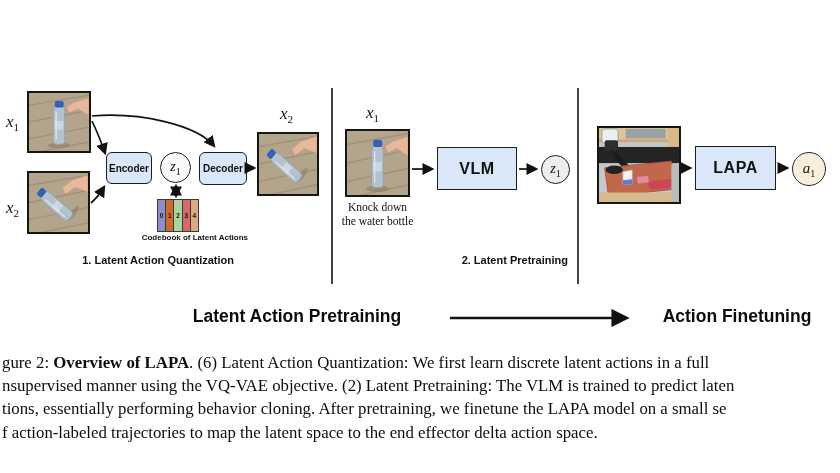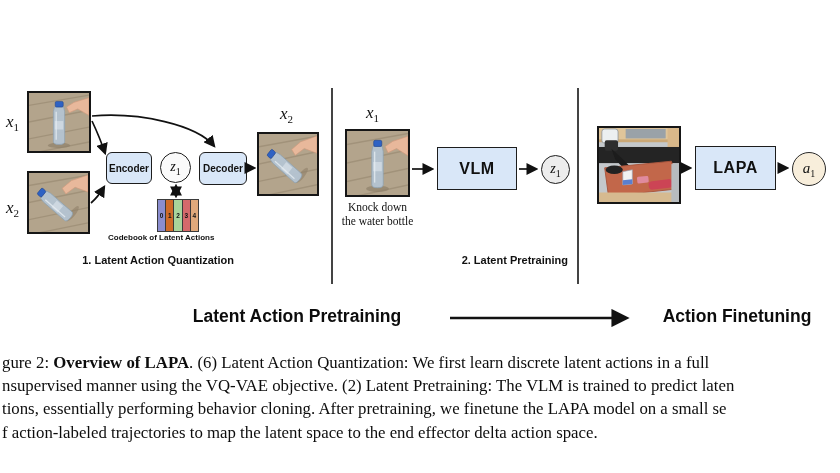--- a/index.html
+++ b/index.html
@@ -32,21 +32,21 @@
               line-height:13.5px; text-align:center; color:#111; }
 
   .vdiv { position:absolute; top:88px; height:196px; width:1.6px; background:#444444; }
 
   .codebook { position:absolute; left:157px; top:199px; width:42px; height:33px; display:flex;
               border:1px solid #3a3a3a; box-sizing:border-box; }
   .codebook .cell { flex:1; display:flex; align-items:center; justify-content:center;
                     border-right:1px solid #3a3a3a; font-family:"Liberation Sans",sans-serif;
                     font-size:6.5px; font-weight:bold; color:#141414; }
   .codebook .cell:last-child { border-right:none; }
-  .cbcaption { position:absolute; left:108px; top:233px; width:140px; text-align:left;
+  .cbcaption { position:absolute; left:108px; top:233px; width:140px; text-align:right;
                font-family:"Liberation Sans",sans-serif; font-weight:bold; font-size:8px; color:#111; }
 
   .bottomlabel { position:absolute; top:306px; font-family:"Liberation Sans",sans-serif;
                  font-weight:bold; font-size:17.5px; text-align:center; color:#0c0c0c; }
 
   .caption { position:absolute; left:2px; top:351px; width:900px; font-size:16.8px;
              line-height:23.2px; color:#0d0d0d; }
   .capline { white-space:nowrap; }
 
   .arrows { position:absolute; inset:0; pointer-events:none; }

